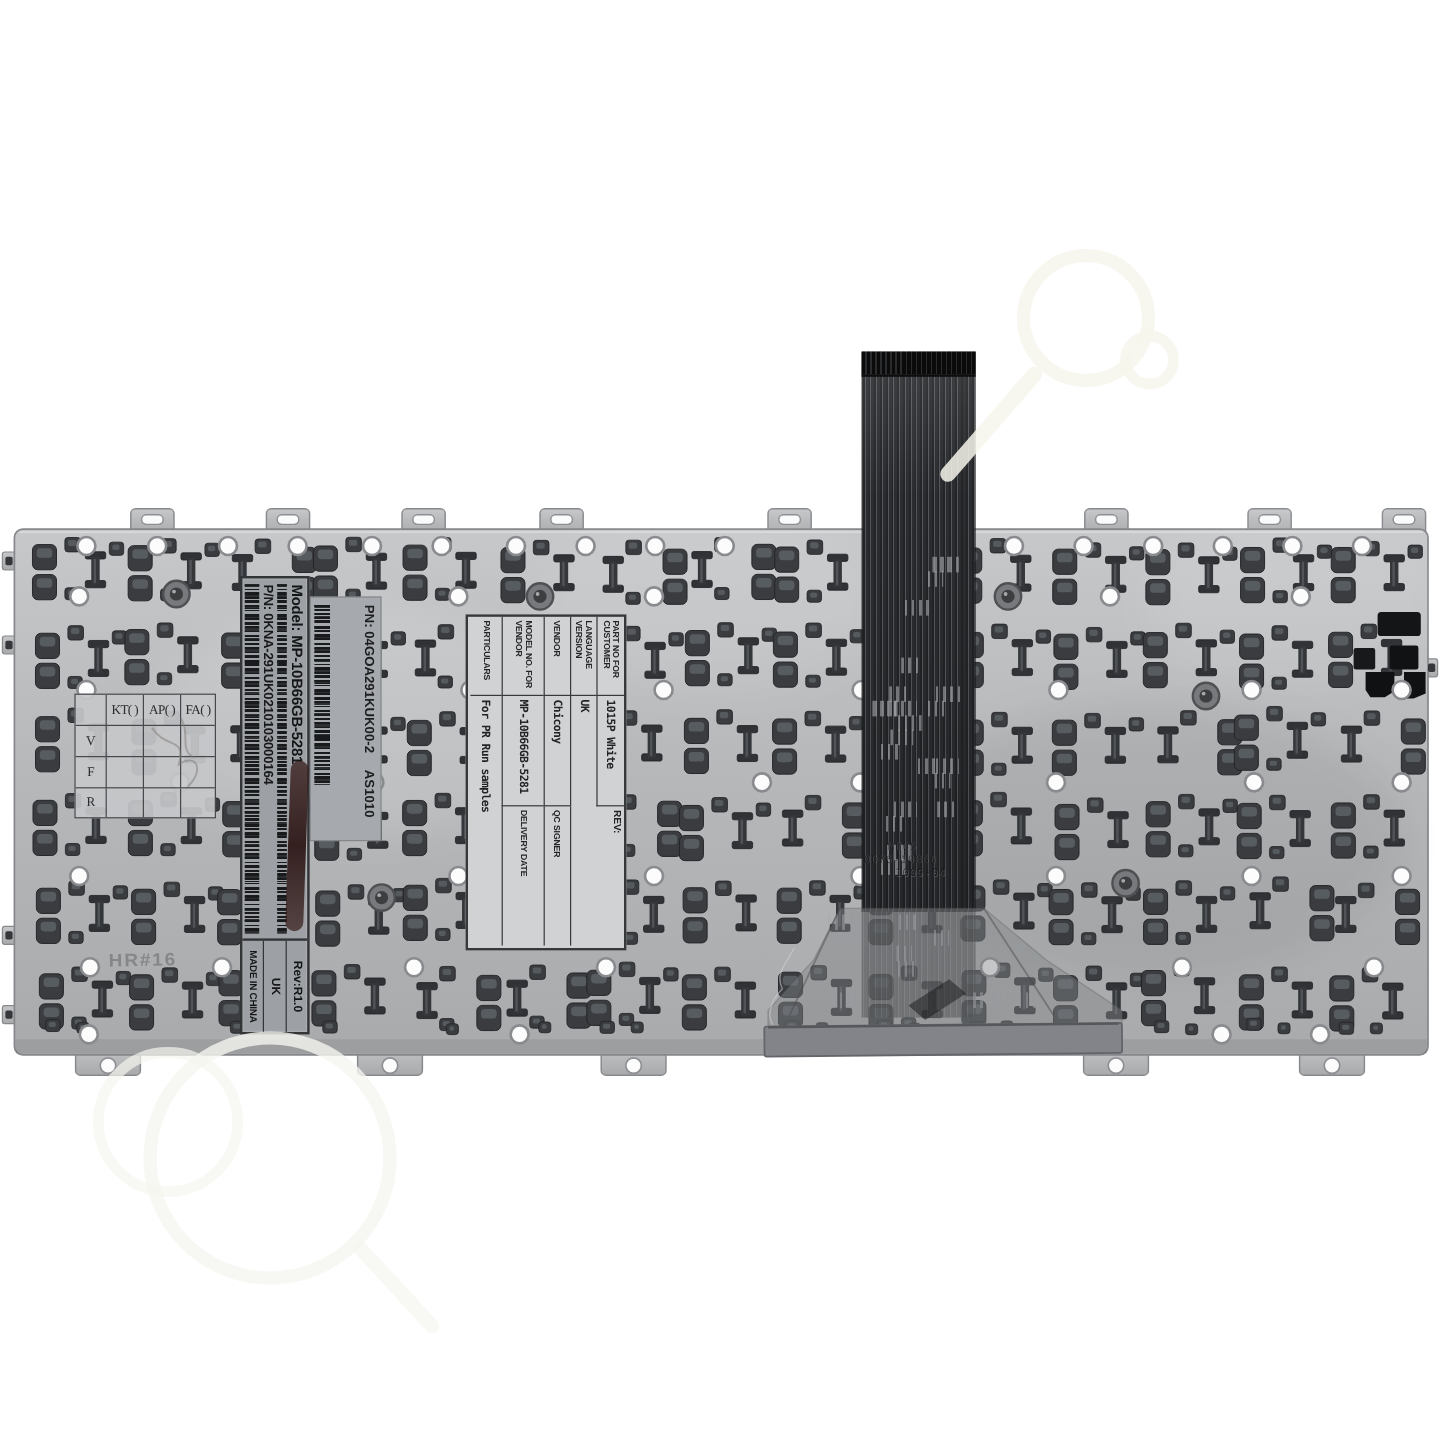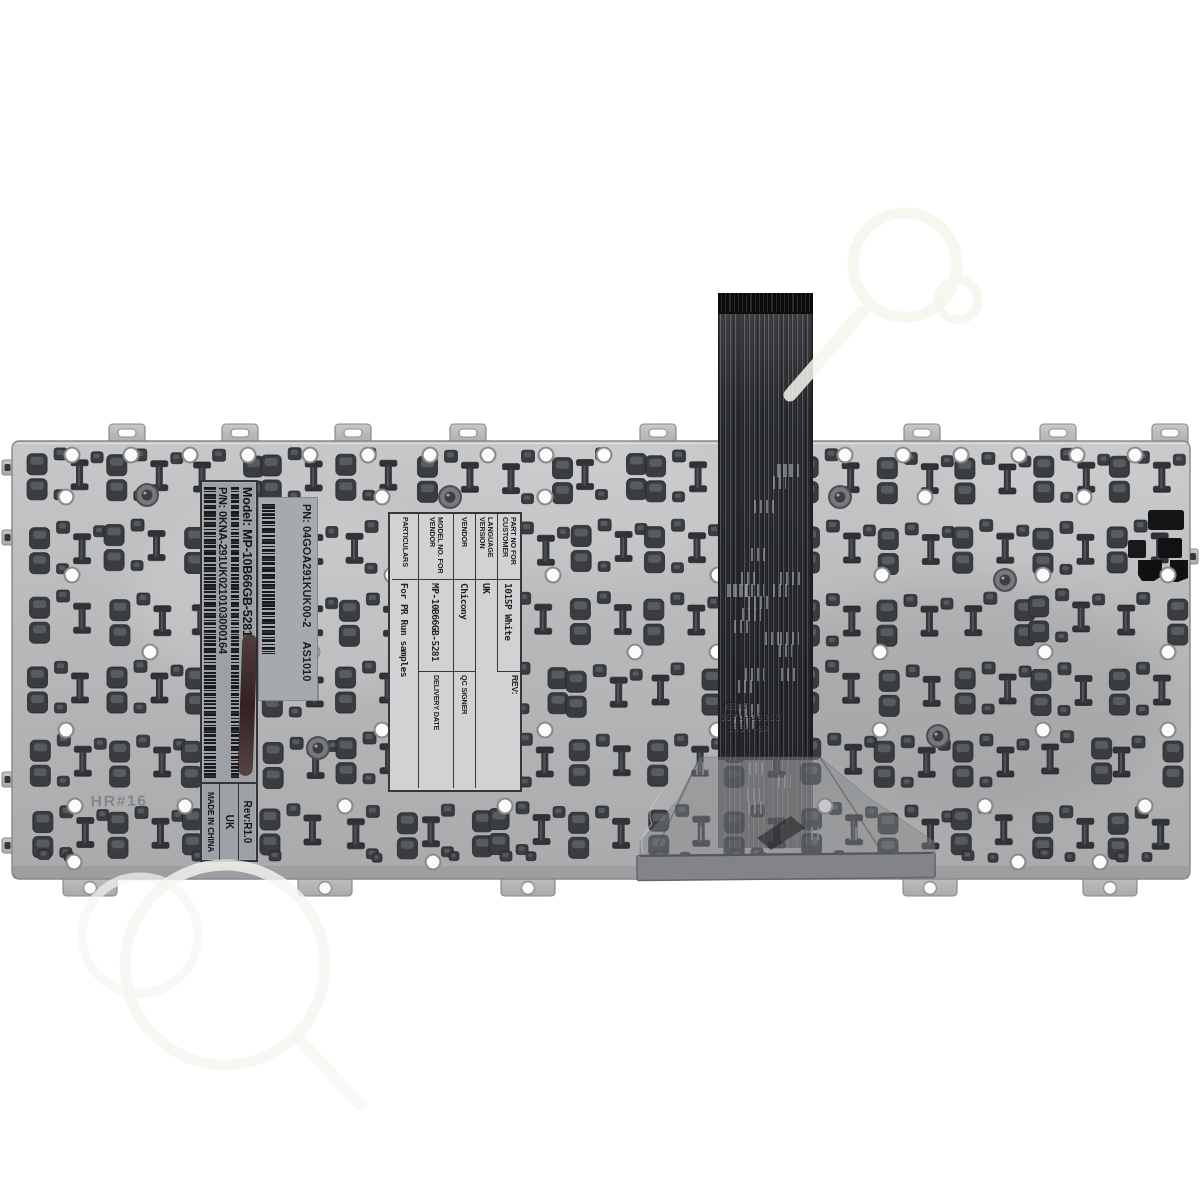--- a/index.html
+++ b/index.html
@@ -22,22 +22,22 @@
   .cable-tip{position:absolute;left:-1px;top:0;width:95px;height:21px;
     background:repeating-linear-gradient(90deg,#0b0b0c 0 3px,#2a2b2d 3px 4.2px);
     border-bottom:2px solid #0e0e0f;}
   .cable-ext{position:absolute;left:718px;top:758px;width:95px;height:90px;z-index:2;opacity:.55;
     background:repeating-linear-gradient(90deg,#222325 0px,#222325 1.5px,#53565b 1.5px,#53565b 2.3px,#2b2c2f 2.3px,#2b2c2f 4.8px);}
 
   
   .cable-stamp{position:absolute;left:720px;top:701px;width:100px;z-index:5;
     font-family:"DejaVu Sans Mono",monospace;font-size:8.5px;line-height:11px;
     color:rgba(12,13,15,.62);letter-spacing:1px;text-shadow:.5px .5px 0 rgba(210,212,216,.25);}
-  .cable-stamp .l1{margin-left:4px;}
-  .cable-stamp .l3{margin-left:7px;}
+  .cable-stamp .l1{margin-left:20px;}
+  .cable-stamp .l3{margin-left:26px;}
 
   
   .plate-stamp{position:absolute;left:92px;top:792px;z-index:5;font-size:15px;font-weight:bold;
     color:rgba(100,102,104,.55);letter-spacing:1.5px;transform:rotate(-1deg) scaleX(1.05);}
 
   
   .model-sticker{position:absolute;left:258px;top:480px;width:382px;height:58px;z-index:6;
     transform:rotate(90deg);transform-origin:0 0;
     background:#9da0a4;border:2px solid #343537;display:flex;
     box-shadow:0 0 0 1px rgba(255,255,255,.15) inset;}
@@ -1434,20 +1434,41 @@
     <div class="cell h">VENDOR</div>
     <div class="cell v">Chicony</div>
     <div class="cell h nb-r">QC SIGNER</div>
     <div class="cell h">MODEL NO. FOR VENDOR</div>
     <div class="cell v">MP-10B66GB-5281</div>
     <div class="cell h nb-r">DELIVERY DATE</div>
     <div class="cell h nb-b">PARTICULARS</div>
     <div class="cell v span23 nb-r nb-b">For PR Run samples</div>
   </div>
 
+  <div class="qc-table">
+    <div class="qc-cell"></div>
+    <div class="qc-cell">KT( )</div>
+    <div class="qc-cell">AP( )</div>
+    <div class="qc-cell">FA( )</div>
+    <div class="qc-cell">V</div>
+    <div class="qc-cell"></div>
+    <div class="qc-cell"></div>
+    <div class="qc-cell"></div>
+    <div class="qc-cell">F</div>
+    <div class="qc-cell"></div>
+    <div class="qc-cell"></div>
+    <div class="qc-cell"></div>
+    <div class="qc-cell">R</div>
+    <div class="qc-cell"></div>
+    <div class="qc-cell"></div>
+    <div class="qc-cell"></div>
+    <svg class="qc-scribble" width="118" height="104">
+      <path d="M64,28 C76,46 92,34 86,58 C100,48 108,62 94,76 M88,20 C96,34 86,44 98,52" fill="none" stroke="rgba(128,124,118,.5)" stroke-width="1.6" stroke-linecap="round"></path>
+    </svg>
+  </div>
 
   <div class="plate-stamp">HR#16</div>
   <div class="cable-stamp">
     <div class="l1">MB05</div>
     <div class="l2">0076-10B66</div>
     <div class="l3">1009-04</div>
   </div>
 
   <svg id="watermark-svg" width="1200" height="1200">
       <circle cx="905" cy="265" r="52" fill="none" stroke="rgba(246,246,236,.85)" stroke-width="11"></circle>

